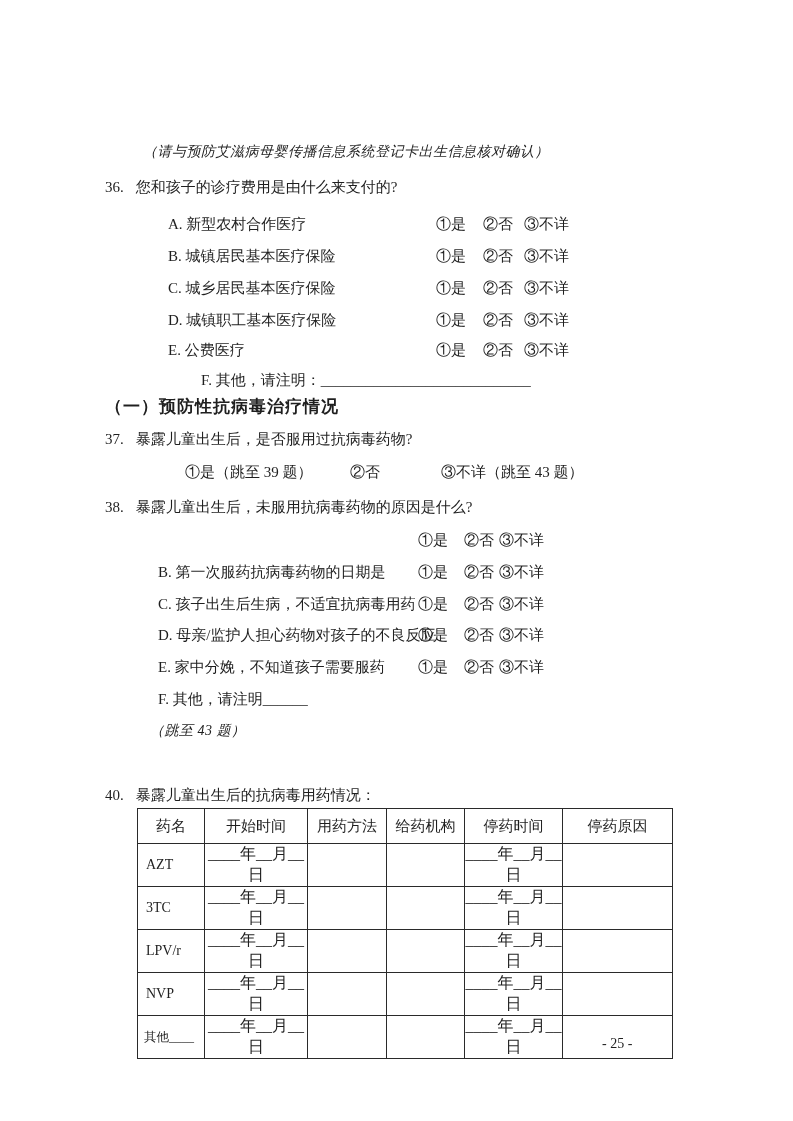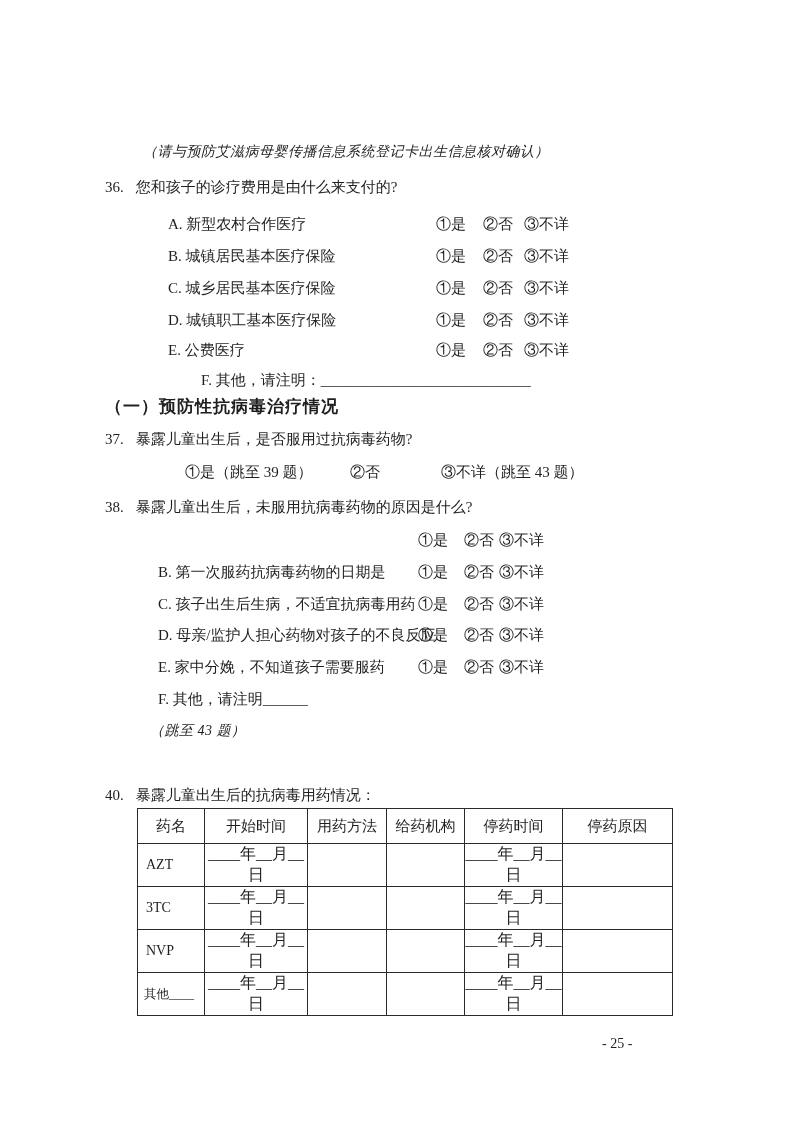--- a/index.html
+++ b/index.html
@@ -203,20 +203,28 @@
       </tr>
       <tr>
         <td class="drug">3TC</td>
         <td class="date">____年__月__日</td>
         <td></td>
         <td></td>
         <td class="date">____年__月__日</td>
         <td></td>
       </tr>
       <tr>
+        <td class="drug">LPV/r</td>
+        <td class="date">____年__月__日</td>
+        <td></td>
+        <td></td>
+        <td class="date">____年__月__日</td>
+        <td></td>
+      </tr>
+      <tr>
         <td class="drug">NVP</td>
         <td class="date">____年__月__日</td>
         <td></td>
         <td></td>
         <td class="date">____年__月__日</td>
         <td></td>
       </tr>
       <tr>
         <td class="drug drug-small">其他____</td>
         <td class="date">____年__月__日</td>

